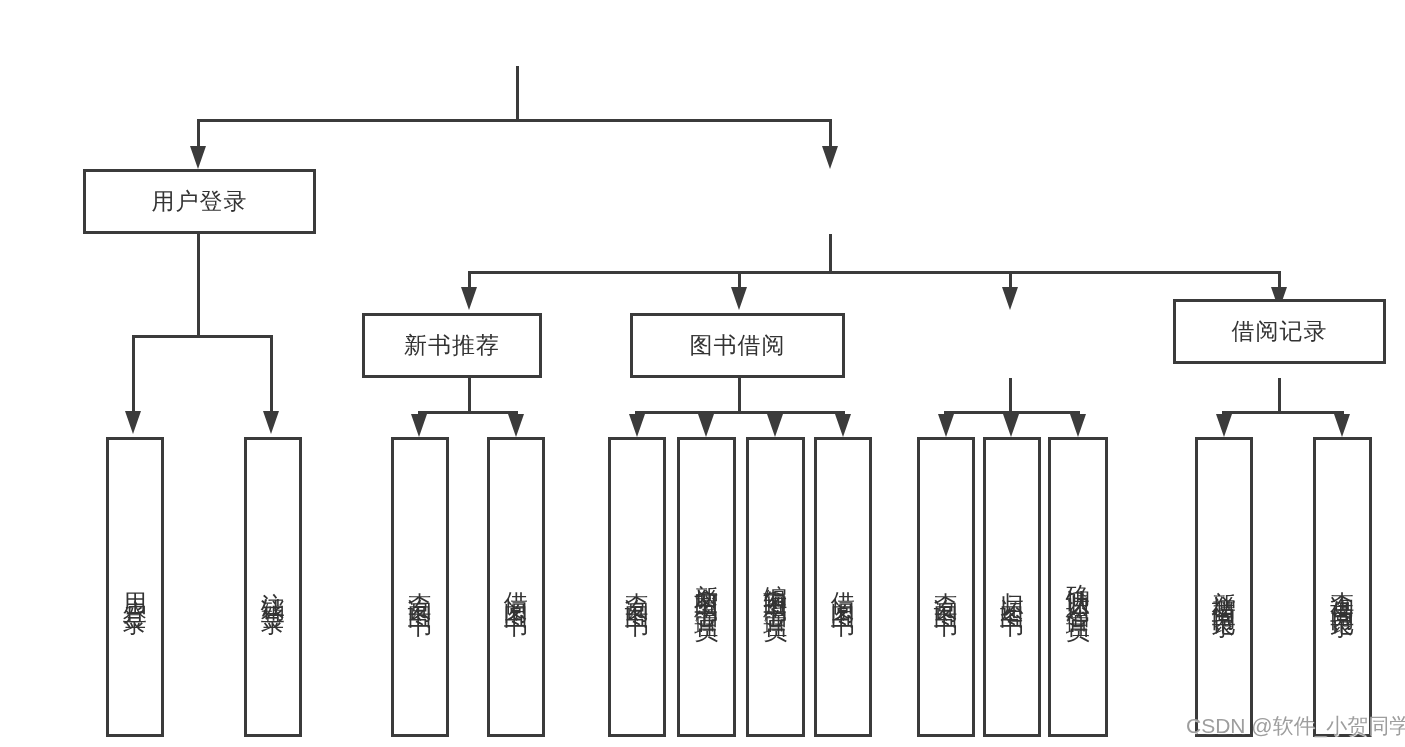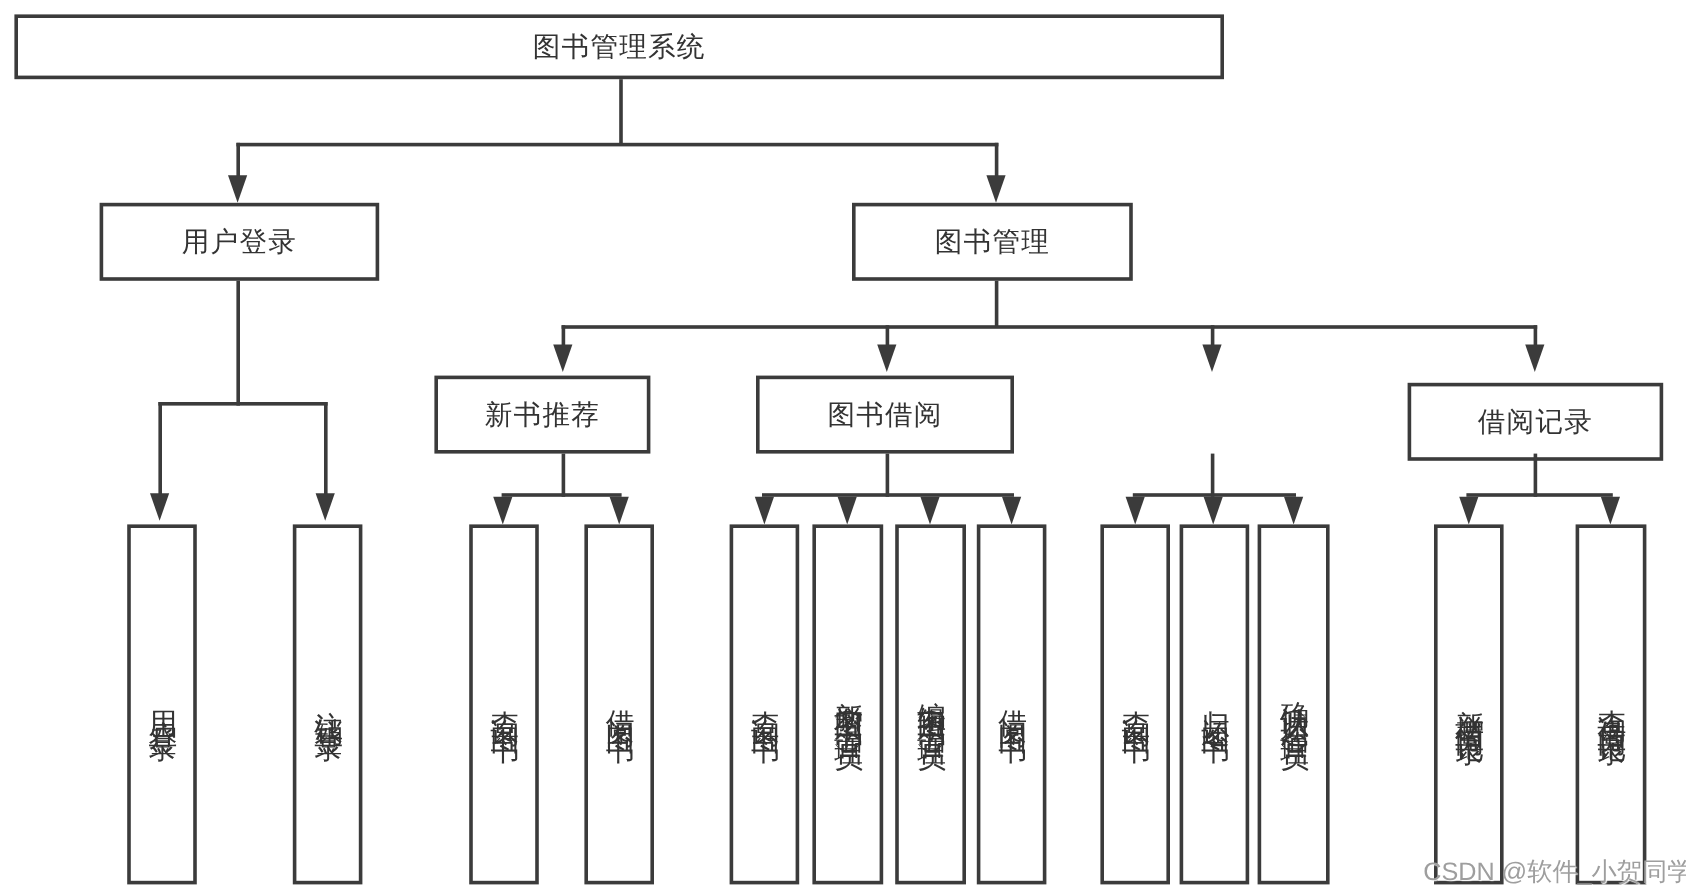--- a/index.html
+++ b/index.html
@@ -30,31 +30,29 @@
   .watermark{
     position:absolute;left:1186px;top:712px;font-size:21px;color:#9e9e9e;
     text-shadow:1px 1px 1px #ffffff;white-space:nowrap;z-index:5;
   }
 </style>
 </head>
 <body>
 
 <div id="stage">
 
-  <div class="box hbox" style="left:12px;top:12px;width:1008px;height:54px">图书管理系统</div>
 
   <div class="vline" style="left:516px;top:66px;height:54px"></div>
   <div class="hline" style="left:197px;top:119px;width:635px"></div>
   <div class="vline" style="left:197px;top:119px;height:29px"></div>
   <div class="arrow" style="left:190px;top:146px"></div>
   <div class="vline" style="left:829px;top:119px;height:29px"></div>
   <div class="arrow" style="left:822px;top:146px"></div>
 
   <div class="box hbox" style="left:83px;top:169px;width:233px;height:65px">用户登录</div>
-  <div class="box hbox" style="left:710px;top:169px;width:234px;height:65px">图书管理</div>
 
   <div class="vline" style="left:197px;top:234px;height:104px"></div>
   <div class="hline" style="left:132px;top:335px;width:141px"></div>
   <div class="vline" style="left:132px;top:335px;height:77px"></div>
   <div class="arrow" style="left:125px;top:411px"></div>
   <div class="vline" style="left:270px;top:335px;height:77px"></div>
   <div class="arrow" style="left:263px;top:411px"></div>
 
   <div class="vline" style="left:829px;top:234px;height:39px"></div>
   <div class="hline" style="left:468px;top:271px;width:813px"></div>
@@ -62,21 +60,21 @@
   <div class="arrow" style="left:461px;top:287px"></div>
   <div class="vline" style="left:738px;top:271px;height:17px"></div>
   <div class="arrow" style="left:731px;top:287px"></div>
   <div class="vline" style="left:1009px;top:271px;height:17px"></div>
   <div class="arrow" style="left:1002px;top:287px"></div>
   <div class="vline" style="left:1278px;top:271px;height:17px"></div>
   <div class="arrow" style="left:1271px;top:287px"></div>
 
   <div class="box hbox" style="left:362px;top:313px;width:180px;height:65px">新书推荐</div>
   <div class="box hbox" style="left:630px;top:313px;width:215px;height:65px">图书借阅</div>
-  <div class="box hbox" style="left:1173px;top:319px;width:213px;height:65px">借阅记录</div>
+  <div class="box hbox" style="left:1173px;top:299px;width:213px;height:65px">借阅记录</div>
 
   <div class="vline" style="left:468px;top:378px;height:36px"></div>
   <div class="hline" style="left:418px;top:411px;width:100px"></div>
   <div class="arrow" style="left:411px;top:414px"></div>
   <div class="arrow" style="left:508px;top:414px"></div>
 
   <div class="vline" style="left:738px;top:378px;height:36px"></div>
   <div class="hline" style="left:635px;top:411px;width:210px"></div>
   <div class="arrow" style="left:629px;top:414px"></div>
   <div class="arrow" style="left:698px;top:414px"></div>

